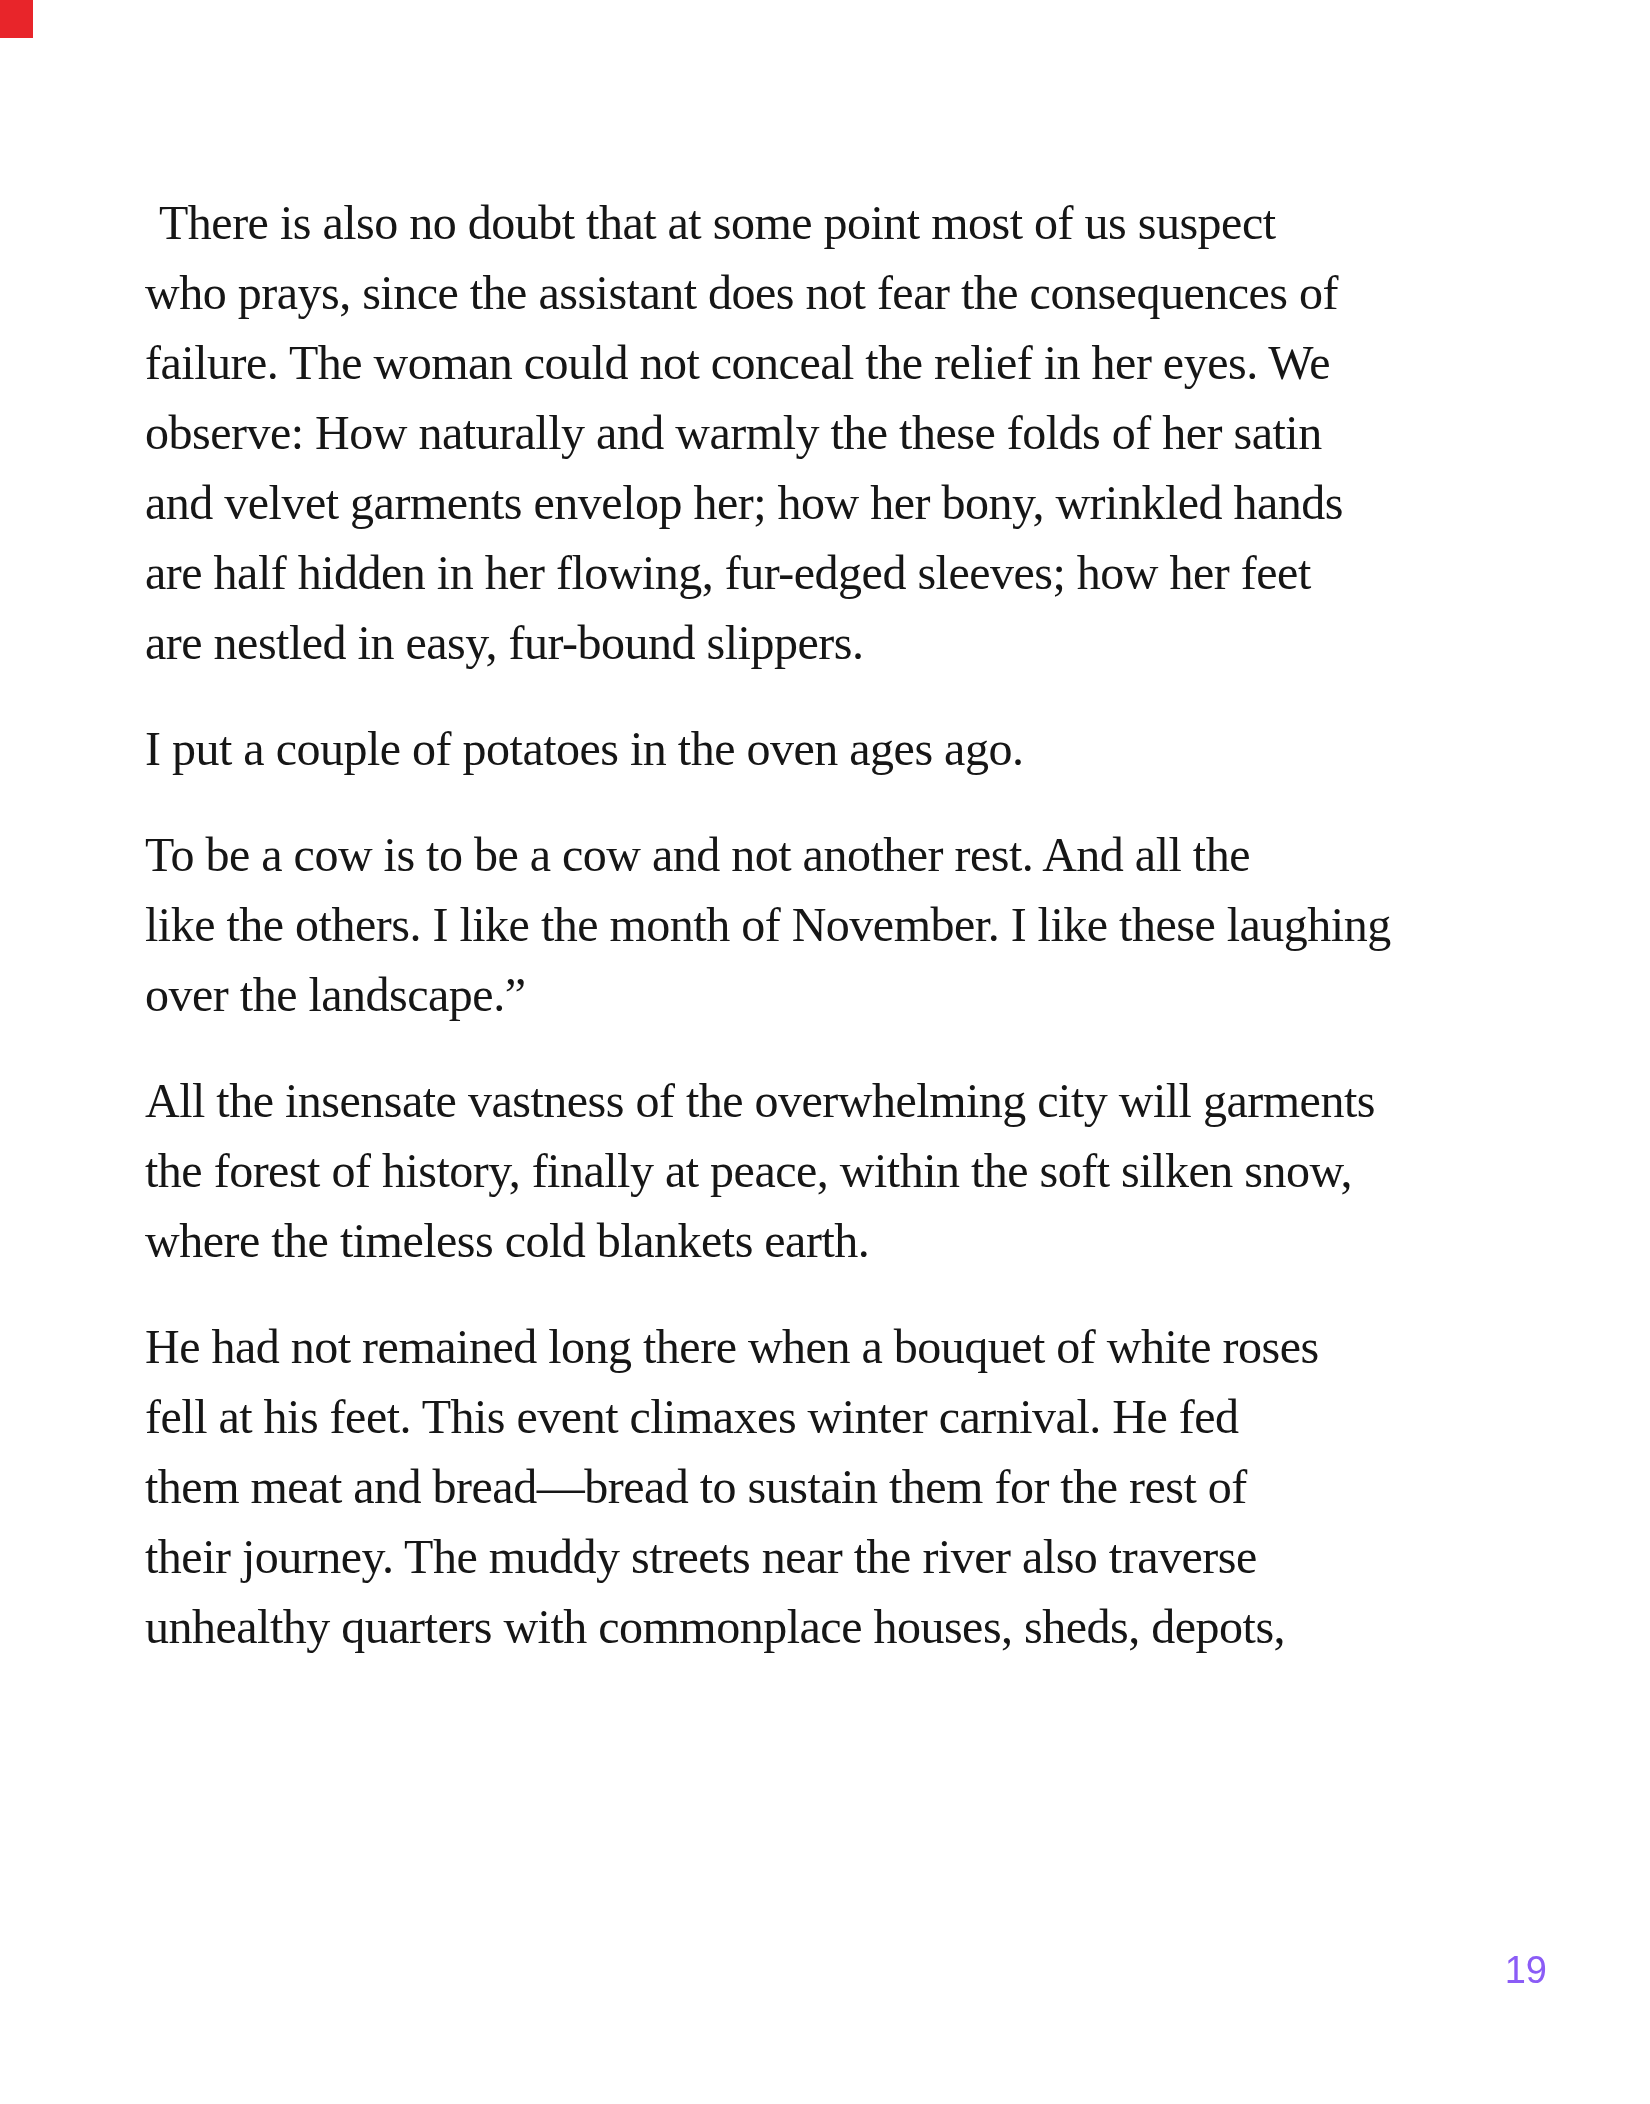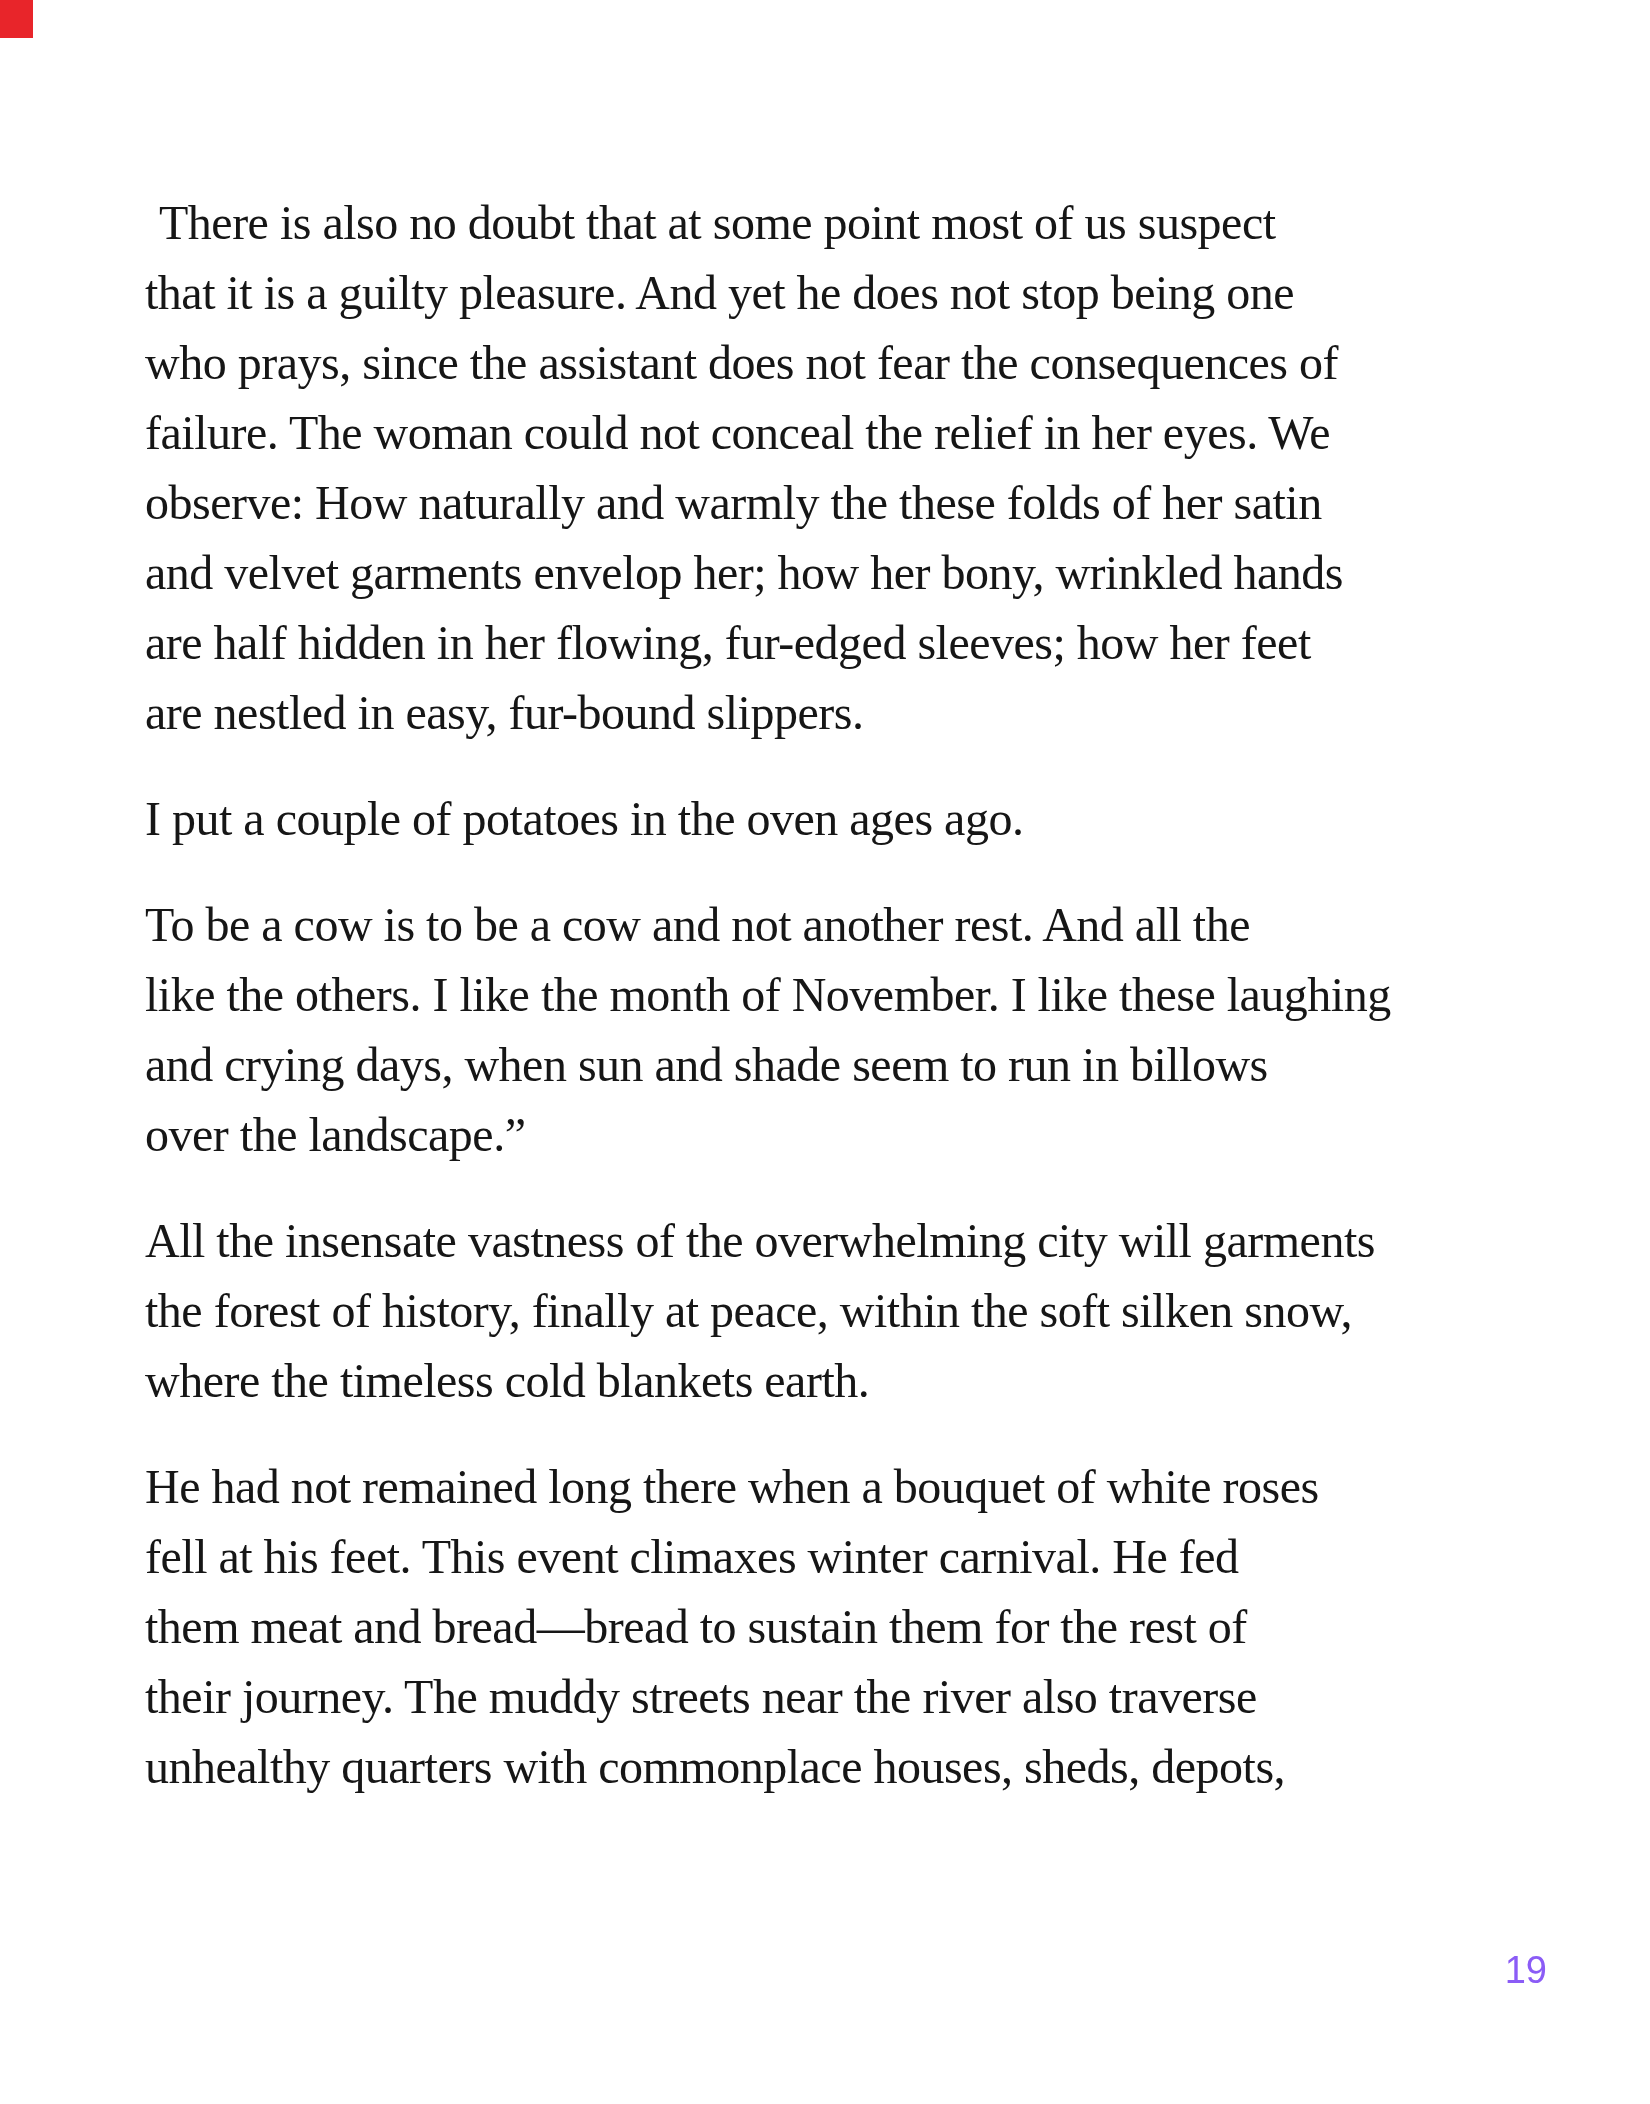--- a/index.html
+++ b/index.html
@@ -46,37 +46,35 @@
 <body>
 
 <div class="page">
 
   <div class="corner-marker"></div>
 
   <div class="text-block">
 
     <div class="para">
       <div class="line indent">There is also no doubt that at some point most of us suspect</div>
-      <div class="line">that it is a guilty pleasure. And yet he does not stop being one</div>
       <div class="line">who prays, since the assistant does not fear the consequences of</div>
       <div class="line">failure. The woman could not conceal the relief in her eyes. We</div>
       <div class="line">observe: How naturally and warmly the these folds of her satin</div>
       <div class="line">and velvet garments envelop her; how her bony, wrinkled hands</div>
       <div class="line">are half hidden in her flowing, fur-edged sleeves; how her feet</div>
       <div class="line">are nestled in easy, fur-bound slippers.</div>
     </div>
 
     <div class="para">
       <div class="line">I put a couple of potatoes in the oven ages ago.</div>
     </div>
 
     <div class="para">
       <div class="line">To be a cow is to be a cow and not another rest. And all the</div>
       <div class="line">like the others. I like the month of November. I like these laughing</div>
-      <div class="line">and crying days, when sun and shade seem to run in billows</div>
       <div class="line">over the landscape.”</div>
     </div>
 
     <div class="para">
       <div class="line">All the insensate vastness of the overwhelming city will garments</div>
       <div class="line">the forest of history, finally at peace, within the soft silken snow,</div>
       <div class="line">where the timeless cold blankets earth.</div>
     </div>
 
     <div class="para">

